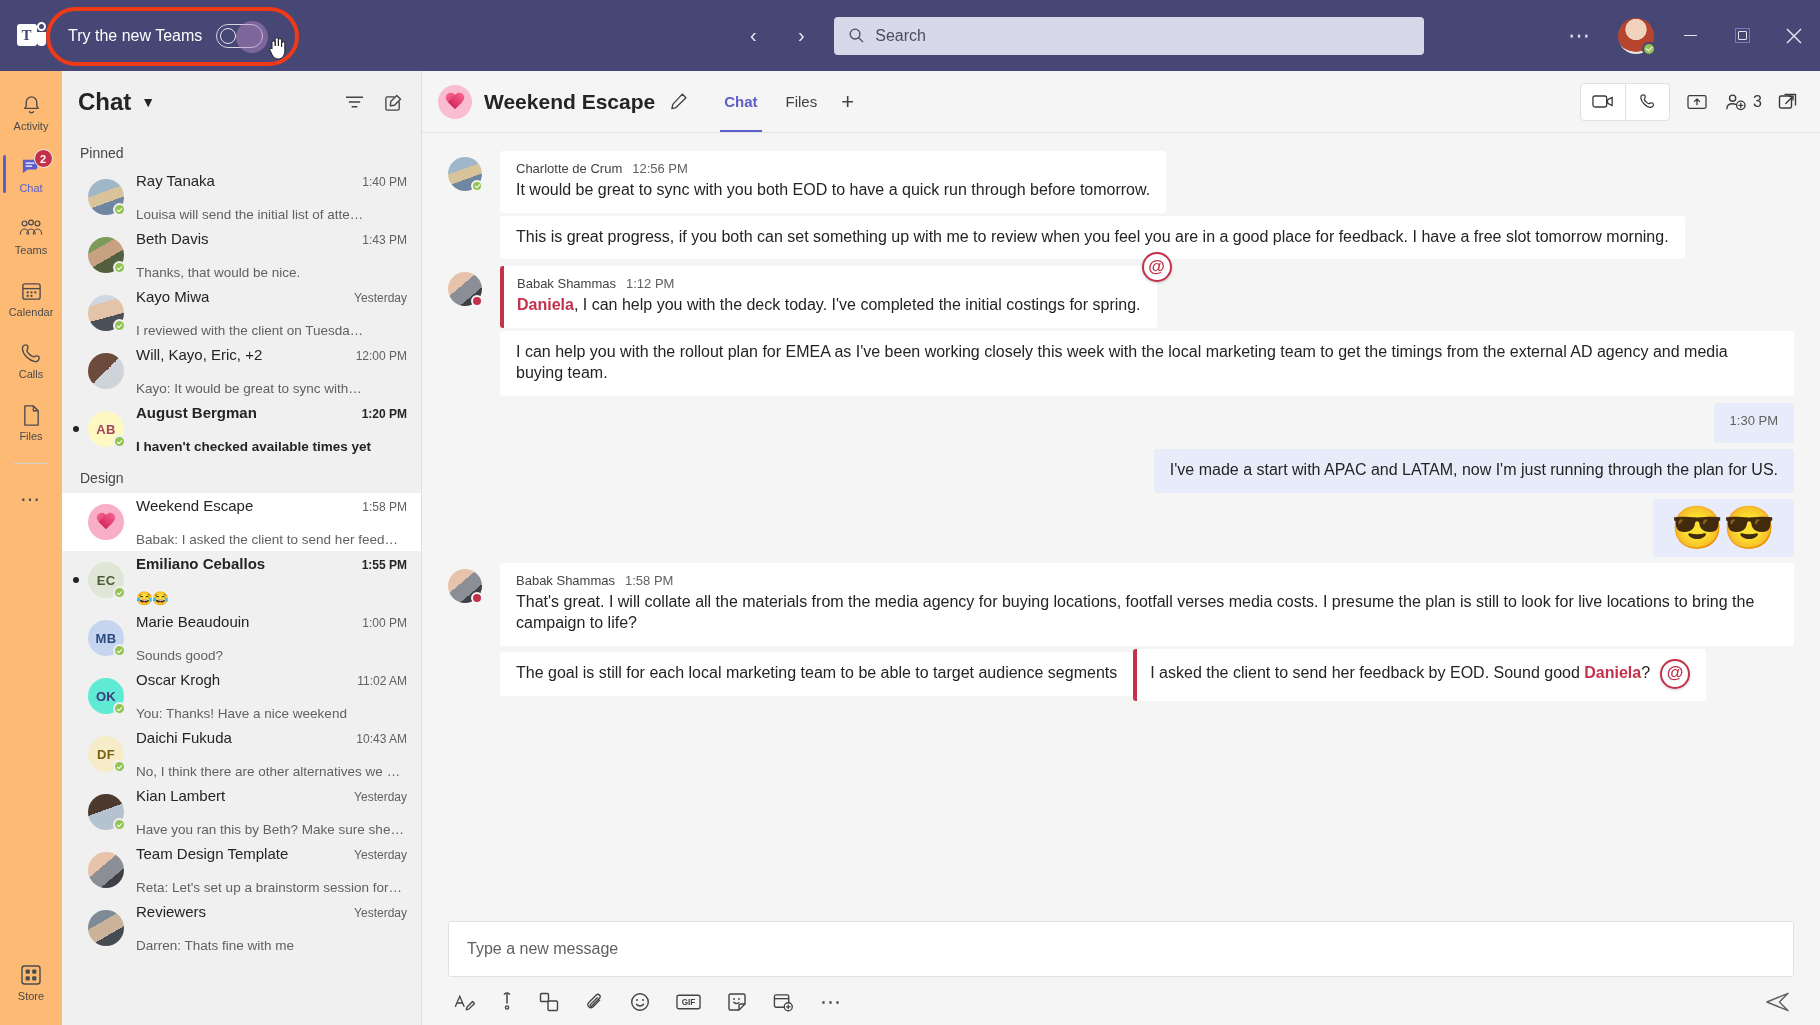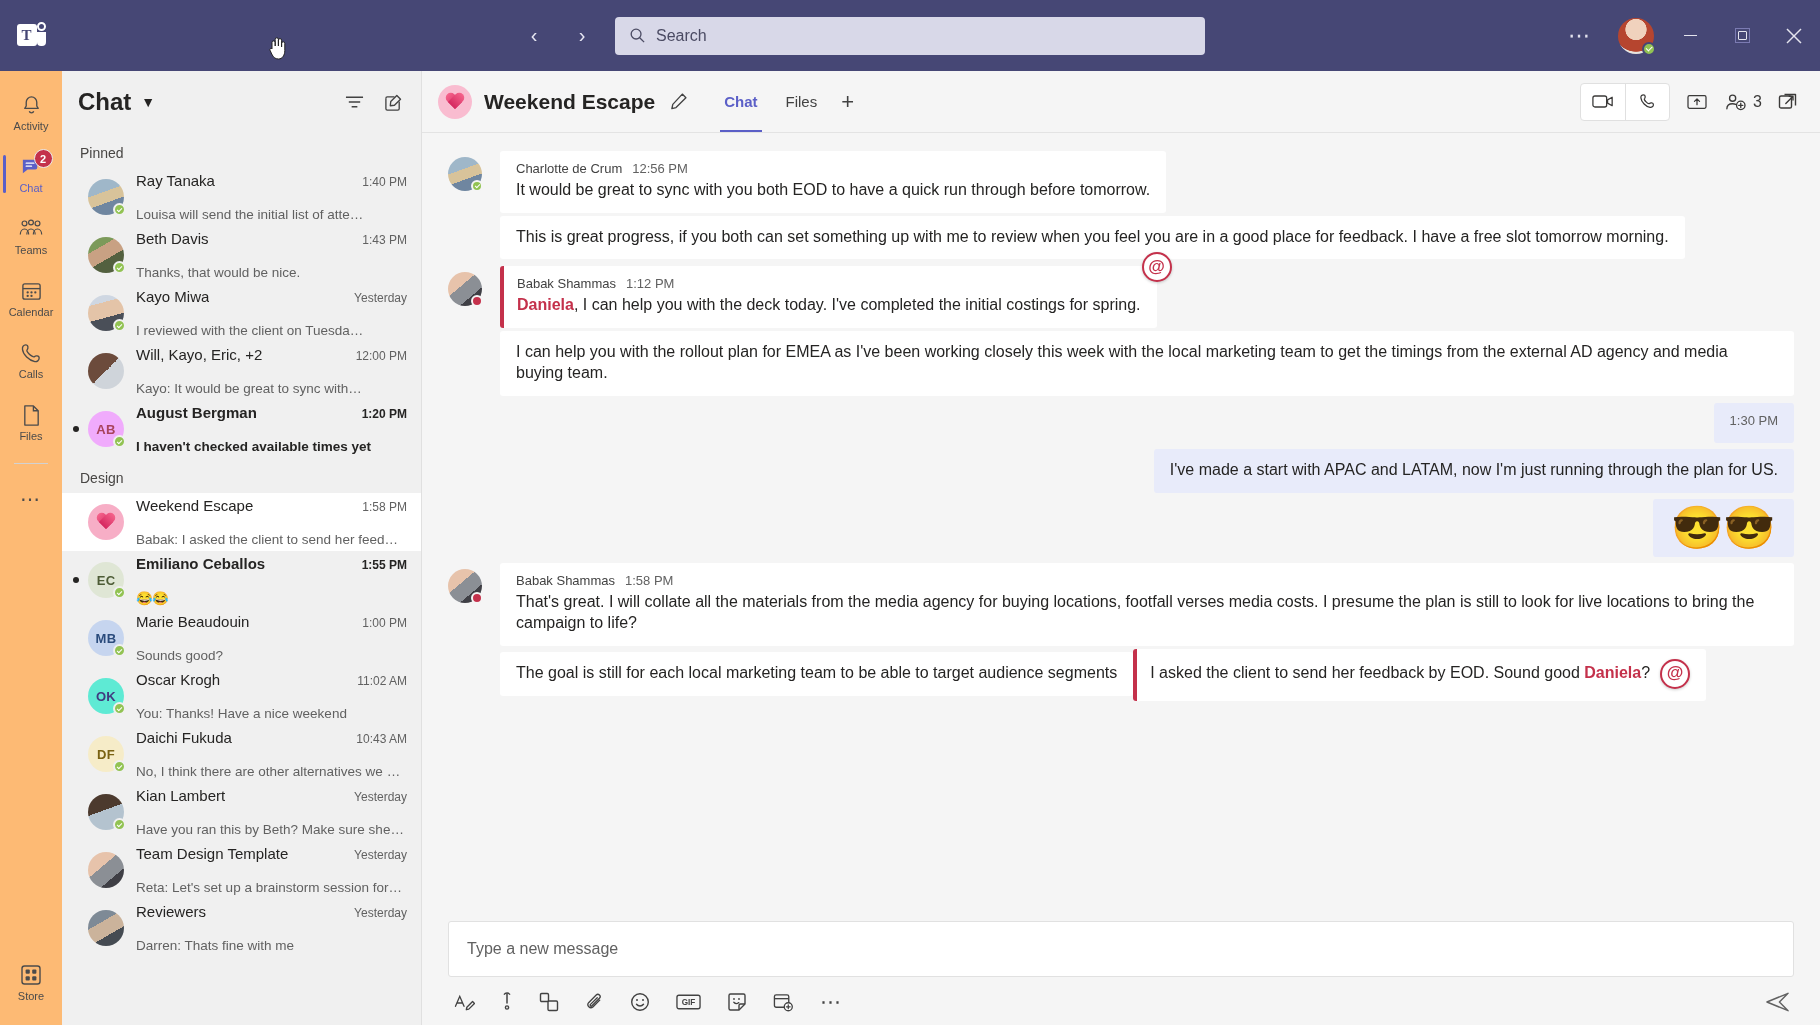--- a/index.html
+++ b/index.html
@@ -255,20 +255,28 @@
 
   <div class="titlebar">
     <div class="tb-logo">
       <div class="teams-logo">
         <div class="tsq">T</div>
           <div class="tcirc"></div>
           <div class="tbar"></div>
       </div>
     </div>
 
+    <div class="try-new">
+      <div class="try-new-ring"></div>
+      <span>Try the new Teams</span>
+      <div class="toggle">
+        <div class="knob"></div>
+        <div class="toggle-hover"></div>
+      </div>
+    </div>
     <svg class="cursor-hand" viewBox="0 0 22 24">
       <path d="M4 11V6.5a1.6 1.6 0 0 1 3.2 0V10V3.4a1.6 1.6 0 0 1 3.2 0V10V4.2a1.6 1.6 0 0 1 3.2 0V11V7.4a1.6 1.6 0 0 1 3.2 0v7.2c0 4.4-2.3 8.4-6.3 8.4-3.6 0-5.1-1.8-6.8-5L2 14.2c-.7-1.3 1.2-2.6 2-1.2L4 11z" fill="#fff" stroke="#222" stroke-width="1"></path>
     </svg>
 
     <div class="tb-nav">
       <div class="tb-arrow">‹</div>
       <div class="tb-arrow">›</div>
     </div>
 
     <div class="search-box">
@@ -472,21 +480,21 @@
                 <span class="cl-time">12:00 PM</span>
               </div>
               <div class="cl-prev">Kayo: It would be great to sync with…</div>
             </div>
           </div>
           <div class="cl-row unread">
             <div class="cl-unread-dot">
               <i></i>
             </div>
             <div class="cl-av-wrap">
-              <div class="cl-av" style="background:#f0abfc;color:#a8435c;">AB</div>
+              <div class="cl-av" style="background:#fef9c3;color:#a8435c;">AB</div>
               <div class="pres-sm"></div>
             </div>
             <div class="cl-text">
               <div class="cl-line1">
                 <span class="cl-name">August Bergman</span>
                 <span class="cl-time">1:20 PM</span>
               </div>
               <div class="cl-prev">I haven't checked available times yet</div>
             </div>
           </div>

